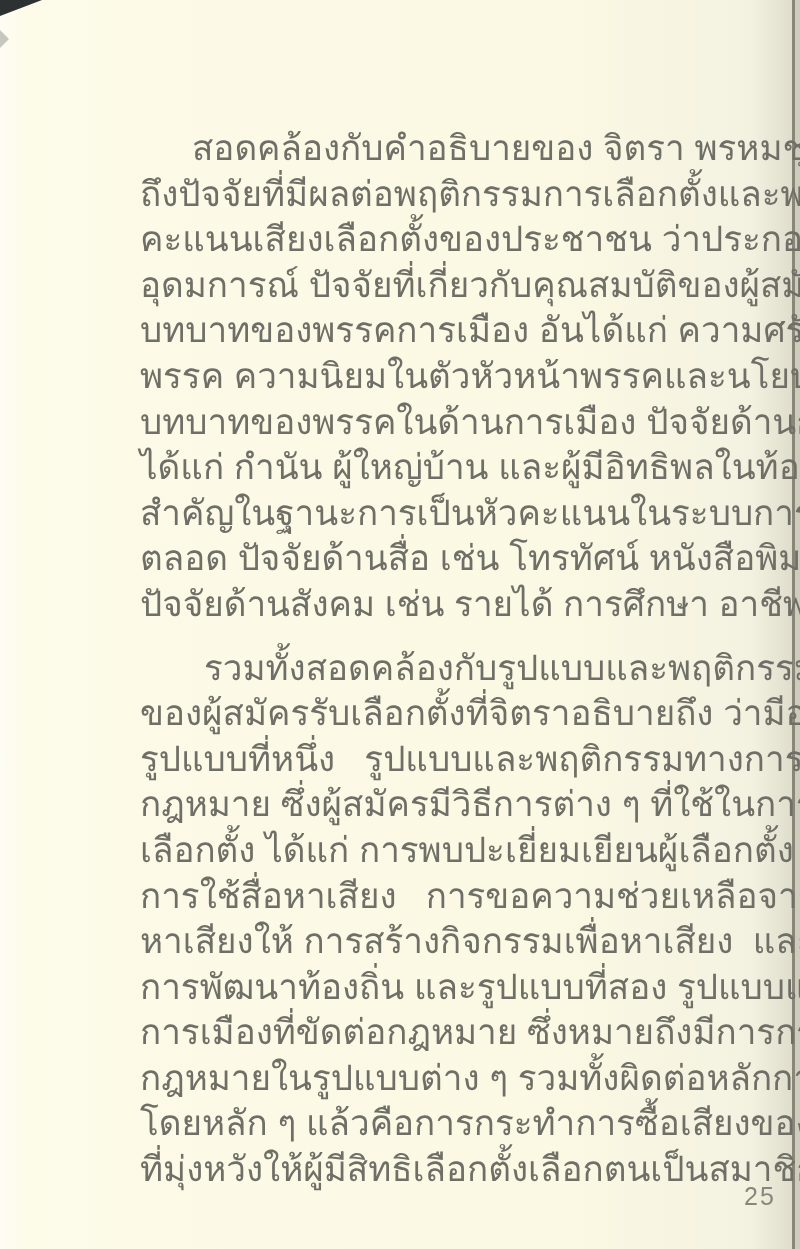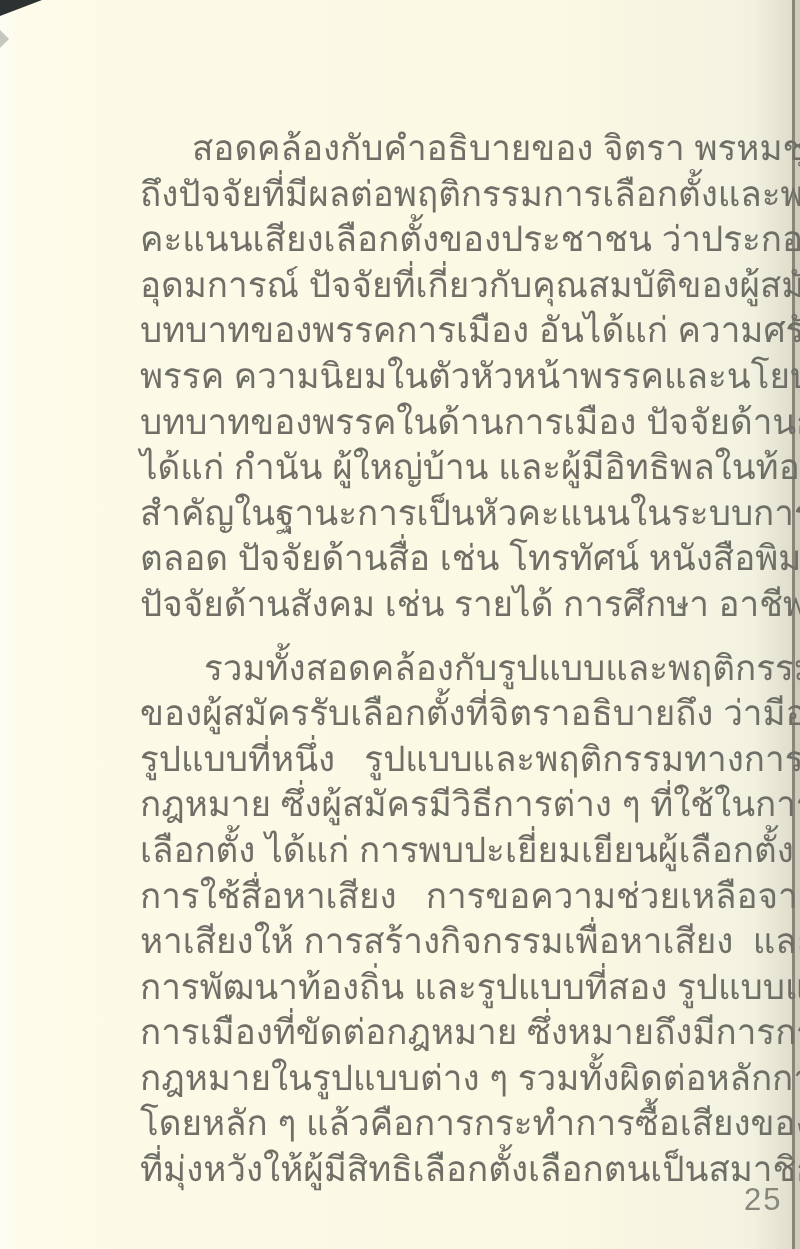--- a/index.html
+++ b/index.html
@@ -44,21 +44,21 @@
     color:#6f6f67;
     font-size:35px;
     line-height:45.6px;
   }
   .para .line{white-space:pre;height:45.6px;}
   .para-1 .line:first-child{padding-left:52px;}
   .para-2{margin-top:18px;}
   .para-2 .line:first-child{padding-left:64px;}
   .page-number{
     position:absolute;left:744px;top:1182px;
-    font-size:31px;color:#87877d;letter-spacing:2px;
+    font-size:25px;color:#87877d;letter-spacing:2px;
   }
 </style>
 </head>
 <body>
 
 <div class="page">
   <div class="left-sheen"></div>
   <div class="corner-artifact"></div>
   <div class="corner-artifact-2"></div>
   <div class="edge-band"></div>

